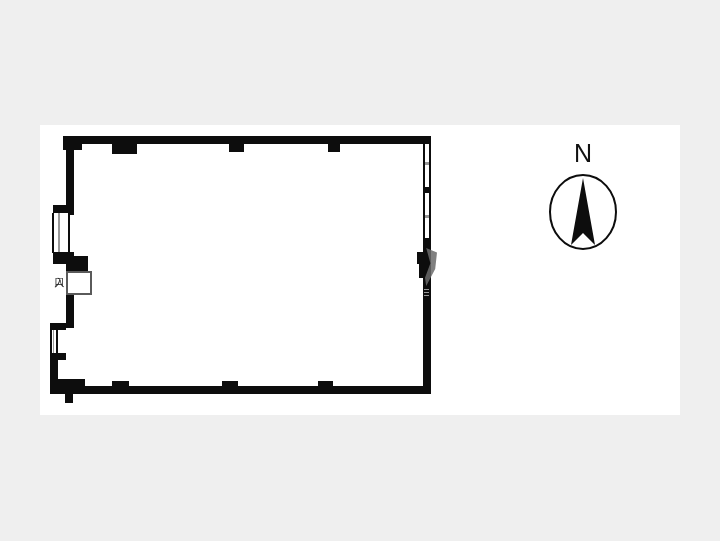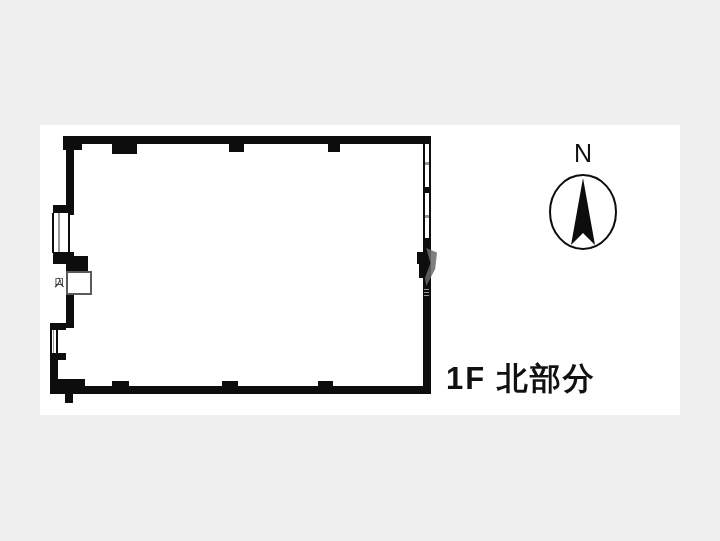--- a/index.html
+++ b/index.html
@@ -111,15 +111,14 @@
   </div>
 
   <div class="abs" style="left:505px;top:12px;width:90px;height:120px;">
     <div class="abs compass-n" style="left:0;top:2px;width:76px;">N</div>
     <svg width="90" height="92" viewBox="0 0 90 92" style="position:absolute;left:0;top:28px;">
       <ellipse cx="38" cy="47" rx="33" ry="37" fill="#ffffff" stroke="#0d0d0d" stroke-width="2"></ellipse>
       <polygon points="38,13 26,80 38,68 50,80" fill="#0d0d0d"></polygon>
     </svg>
   </div>
 
-  <div class="abs plan-title" style="left:406px;top:233px;">1F 北部分</div>
 
 </div>
 
 </body></html>

